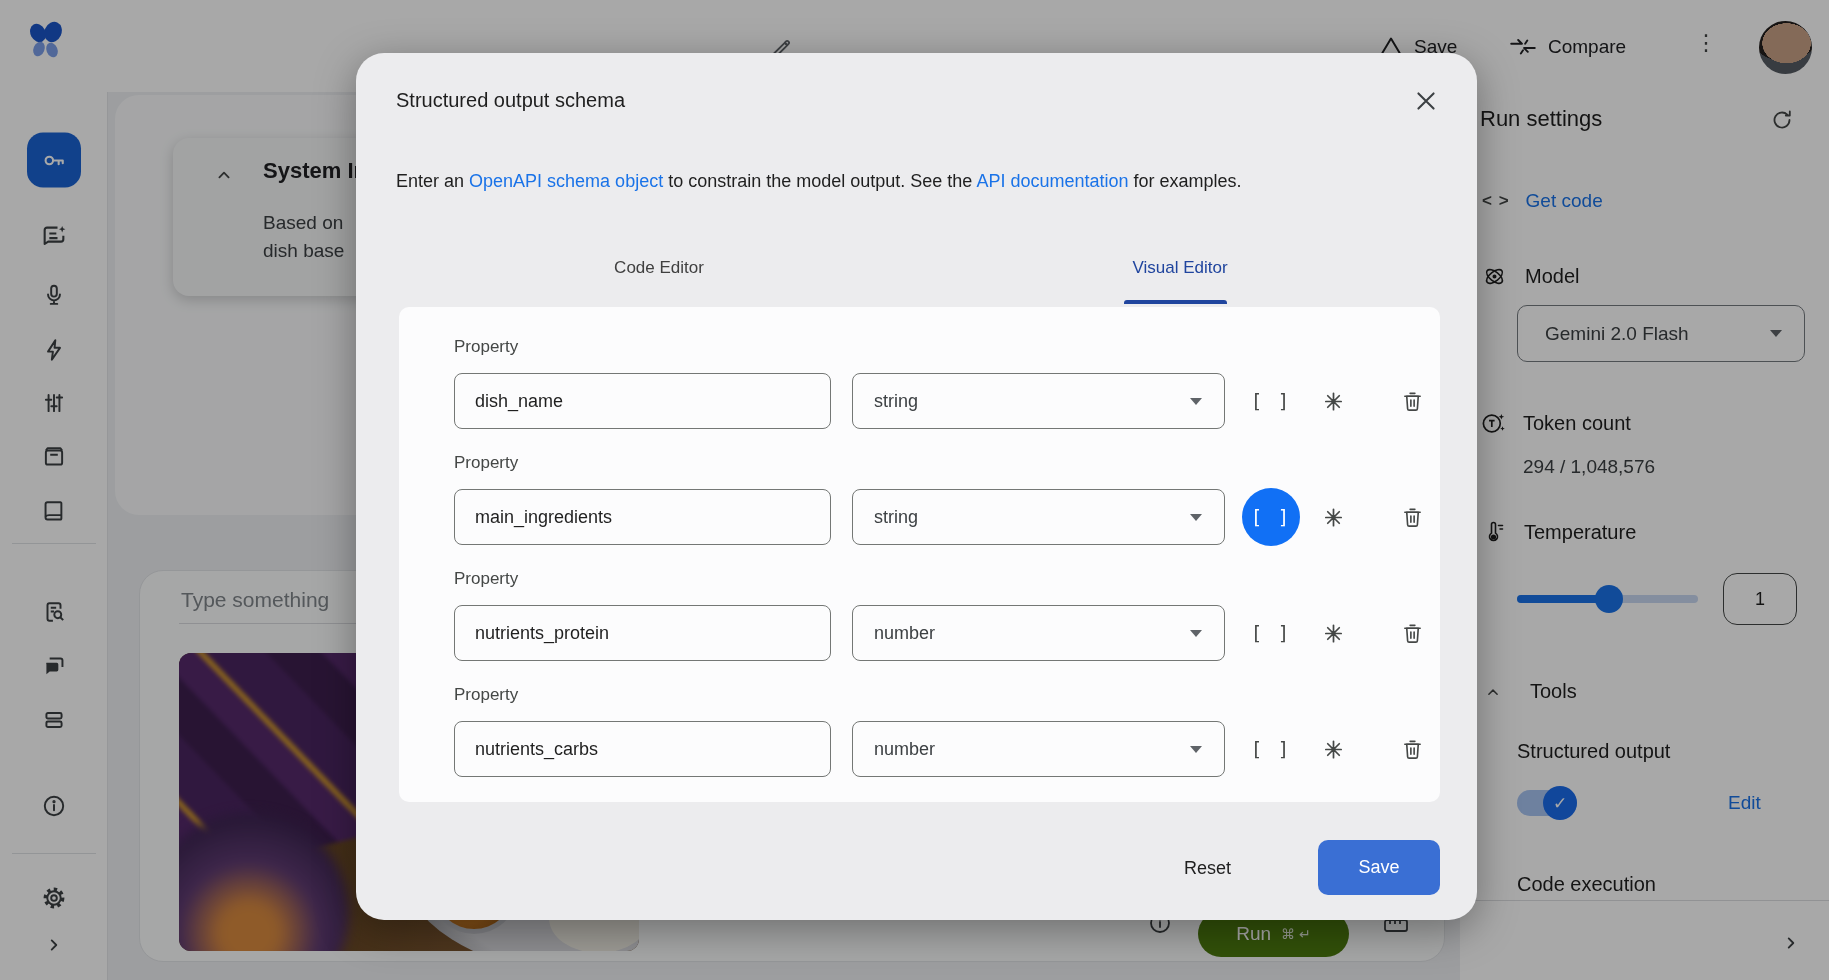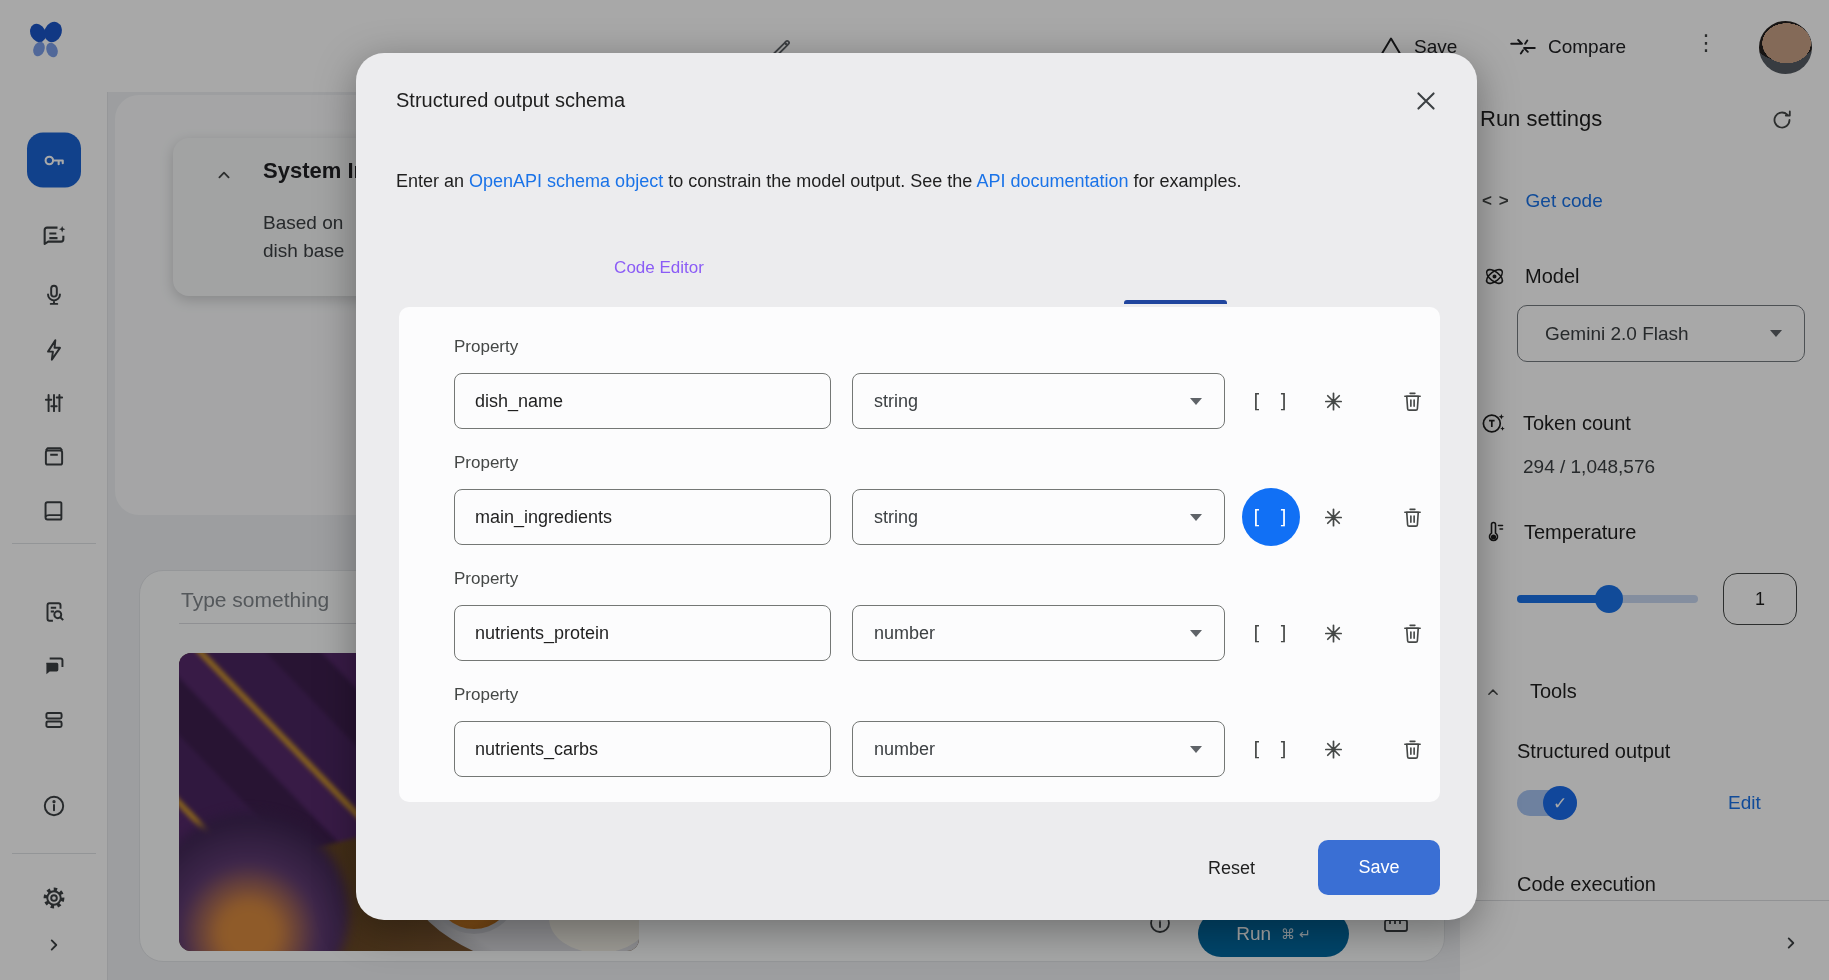--- a/index.html
+++ b/index.html
@@ -35,21 +35,21 @@
      background:repeating-linear-gradient(60deg,#3d1f4e 0 40px,#55296b 40px 70px,#c9922f 70px 76px,#4a2560 76px 120px);
      filter:blur(2px);border-radius:40px;}
   .plate{position:absolute;left:220px;top:90px;width:360px;height:230px;border-radius:50%;
      background:radial-gradient(circle at 45% 40%, #d8d8dc 0 55%, #97989e 75%, #6f7077 100%);}
   .bowl-green{position:absolute;left:300px;top:110px;width:110px;height:90px;border-radius:50%;background:radial-gradient(circle at 45% 40%, #4d7a22 0 70%, #2c4a12 100%);box-shadow:0 0 0 6px #b9bac0;}
   .lime{position:absolute;left:340px;top:120px;width:44px;height:26px;border-radius:50%;background:radial-gradient(#dff0a0 0 55%, #9fc457 100%);transform:rotate(-18deg);}
   .gulab{position:absolute;left:258px;top:210px;width:74px;height:66px;border-radius:50%;background:radial-gradient(circle at 40% 35%, #c87a24 0 60%, #8a4d10 100%);box-shadow:0 0 0 5px #c3c4ca;}
   .bowl-white{position:absolute;left:370px;top:230px;width:100px;height:70px;border-radius:50%;background:radial-gradient(#efece3 0 70%, #c9c5ba 100%);}
   .candle{position:absolute;left:-30px;top:160px;width:200px;height:200px;border-radius:50%;
      background:radial-gradient(circle at 50% 60%, #d98a3f 0 18%, #5e3b73 45%, #3c2450 75%, transparent 100%);filter:blur(6px);}
-  .runbtn{display:flex;align-items:center;justify-content:center;gap:10px;background:#0369a1;color:#fff;border-radius:23px;cursor:pointer;}
+  .runbtn{display:flex;align-items:center;justify-content:center;gap:10px;background:#4d7c0f;color:#fff;border-radius:23px;cursor:pointer;}
   .runshort{font-size:14px;opacity:.85;}
   
   .rpanel{left:1460px;top:92px;width:369px;height:888px;background:#ffffff;}
   .rp-title{font-size:22px;font-weight:500;color:#1f1f1f;}
   .rp-label{font-size:20px;color:#1f1f1f;}
   .rp-link{font-size:19px;font-weight:500;color:#1a73e8;cursor:pointer;}
   .rp-value{font-size:19px;color:#3c4043;}
   .mdl-select{left:57px;top:213px;width:288px;height:57px;border:1px solid #767b80;border-radius:10px;background:#fff;display:flex;align-items:center;cursor:pointer;}
   .slider-track{left:57px;top:503px;width:181px;height:8px;border-radius:4px;background:#c8d8f2;}
   .slider-fill{width:92px;height:8px;border-radius:4px;background:#1a73e8;}
@@ -352,21 +352,22 @@
   <div class="abs modal">
     <div class="abs m-title" style="left:40px;top:36px;">Structured output schema</div>
     <div class="abs" style="left:1057px;top:35px;cursor:pointer;">
       <svg width="26" height="26" viewBox="0 0 24 24" fill="none" stroke="#3c4043" stroke-width="1.9" stroke-linecap="round">
           <path d="M5 5l14 14M19 5L5 19"></path>
         </svg>
     </div>
 
     <div class="abs m-desc" style="left:40px;top:118px;"><span>Enter an </span><a>OpenAPI schema object</a><span> to constrain the model output. See the </span><a>API documentation</a><span> for examples.</span></div>
 
-    <div class="m-tab" style="left:43px;color:#8b5cf6;">Code Editor</div>
+    <div class="m-tab" style="left:43px;color:#404040;">Code Editor</div>
+    <div class="m-tab" style="left:564px;color:#20459e;">Visual Editor</div>
     <div class="abs tab-underline"></div>
 
     <div class="abs m-panel">
 
       <div class="prop-label" style="top:30px;">Property</div>
       <div class="prop-row" style="top:65px;">
         <input class="prop-input" value="dish_name" style="">
         <div class="type-select">
           <span style="margin-left:21px;">string</span>
           <span class="caret" style="margin-left:auto;margin-right:22px;"></span>
@@ -447,17 +448,17 @@
         <div class="icon-btn" style="margin-left:39px;">
           <svg width="23" height="23" viewBox="0 0 24 24" fill="none" stroke="#444746" stroke-width="1.7" stroke-linejoin="round">
             <path d="M6 6.5h12l-.9 13a1.6 1.6 0 0 1-1.6 1.5H8.5a1.6 1.6 0 0 1-1.6-1.5l-.9-13z"></path>
               <path d="M4 6.5h16M9.5 3.5h5" stroke-linecap="round"></path>
               <path d="M10.3 10.5v6.5M13.7 10.5v6.5" stroke-linecap="round"></path>
           </svg>
         </div>
       </div>
     </div>
 
-    <div class="abs m-footer-reset" style="left:852px;top:805px;text-align:center;">Reset</div>
+    <div class="abs m-footer-reset" style="left:828px;top:805px;text-align:center;">Reset</div>
     <div class="abs m-footer-save">Save</div>
   </div>
 
 </div>
 
 </body></html>

